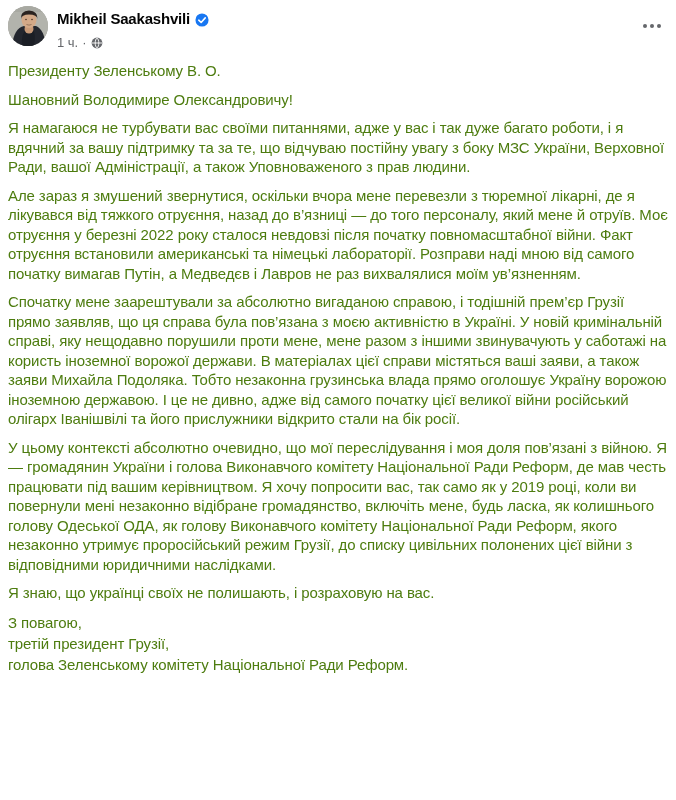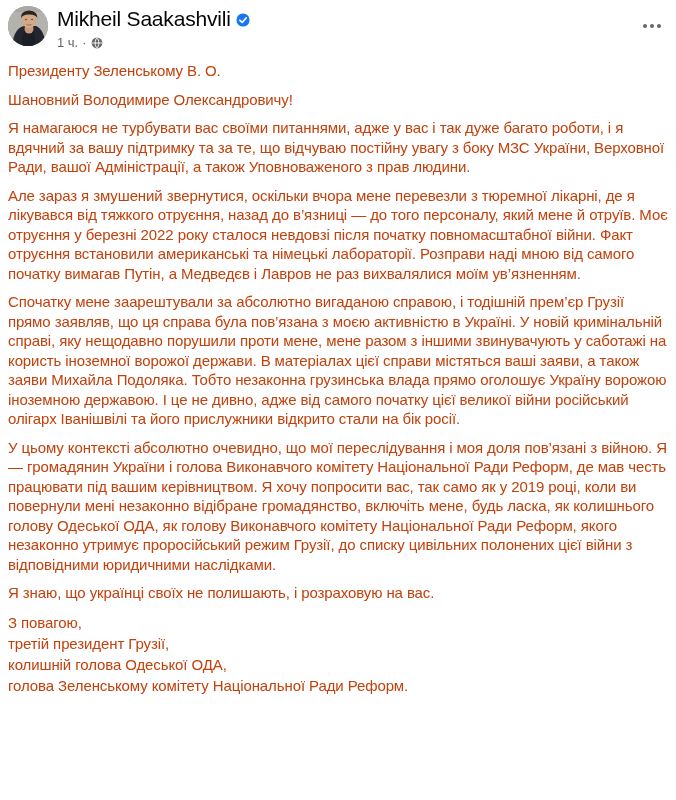--- a/index.html
+++ b/index.html
@@ -36,22 +36,22 @@
     flex: 1 1 auto;
     min-width: 0;
   }
   .name-row {
     display: flex;
     align-items: center;
     gap: 5px;
     line-height: 19px;
   }
   .author-name {
-    font-size: 21px;
-    font-weight: 400;
+    font-size: 15px;
+    font-weight: 700;
     color: #050505;
     cursor: pointer;
     letter-spacing: -0.2px;
   }
   .verified-badge { width: 14px; height: 14px; display: inline-block; }
   .meta-row {
     display: flex;
     align-items: center;
     gap: 4px;
     margin-top: 7px;
@@ -78,21 +78,21 @@
     width: 4px;
     height: 4px;
     border-radius: 50%;
     background: #65676b;
   }
   .post-body {
     padding: 10px 8px 0 8px;
     font-size: 15px;
     line-height: 19.5px;
     letter-spacing: -0.1px;
-    color: #c2410c;
+    color: #4d7c0f;
   }
   .post-body p { margin: 0 0 9px 0; }
   .signature { margin-top: 5px; }
   .signature div { line-height: 21px; }
 </style>
 </head>
 <body>
 
 <div class="post">
 
@@ -152,18 +152,17 @@
     <p>Шановний Володимире Олександровичу!</p>
     <p>Я намагаюся не турбувати вас своїми питаннями, адже у вас і так дуже багато роботи, і я вдячний за вашу підтримку та за те, що відчуваю постійну увагу з боку МЗС України, Верховної Ради, вашої Адміністрації, а також Уповноваженого з прав людини.</p>
     <p>Але зараз я змушений звернутися, оскільки вчора мене перевезли з тюремної лікарні, де я лікувався від тяжкого отруєння, назад до в’язниці — до того персоналу, який мене й отруїв. Моє отруєння у березні 2022 року сталося невдовзі після початку повномасштабної війни. Факт отруєння встановили американські та німецькі лабораторії. Розправи наді мною від самого початку вимагав Путін, а Медведєв і Лавров не раз вихвалялися моїм ув’язненням.</p>
     <p>Спочатку мене заарештували за абсолютно вигаданою справою, і тодішній прем’єр Грузії прямо заявляв, що ця справа була пов’язана з моєю активністю в Україні. У новій кримінальній справі, яку нещодавно порушили проти мене, мене разом з іншими звинувачують у саботажі на користь іноземної ворожої держави. В матеріалах цієї справи містяться ваші заяви, а також заяви Михайла Подоляка. Тобто незаконна грузинська влада прямо оголошує Україну ворожою іноземною державою. І це не дивно, адже від самого початку цієї великої війни російський олігарх Іванішвілі та його прислужники відкрито стали на бік росії.</p>
     <p>У цьому контексті абсолютно очевидно, що мої переслідування і моя доля пов’язані з війною. Я — громадянин України і голова Виконавчого комітету Національної Ради Реформ, де мав честь працювати під вашим керівництвом. Я хочу попросити вас, так само як у 2019 році, коли ви повернули мені незаконно відібране громадянство, включіть мене, будь ласка, як колишнього голову Одеської ОДА, як голову Виконавчого комітету Національної Ради Реформ, якого незаконно утримує проросійський режим Грузії, до списку цивільних полонених цієї війни з відповідними юридичними наслідками.</p>
     <p>Я знаю, що українці своїх не полишають, і розраховую на вас.</p>
 
     <div class="signature">
       <div>З повагою,</div>
       <div>третій президент Грузії,</div>
-      <div>колишній голова Одеської ОДА,</div>
       <div>голова Зеленському комітету Національної Ради Реформ.</div>
     </div>
   </div>
 
 </div>
 
 </body></html>

